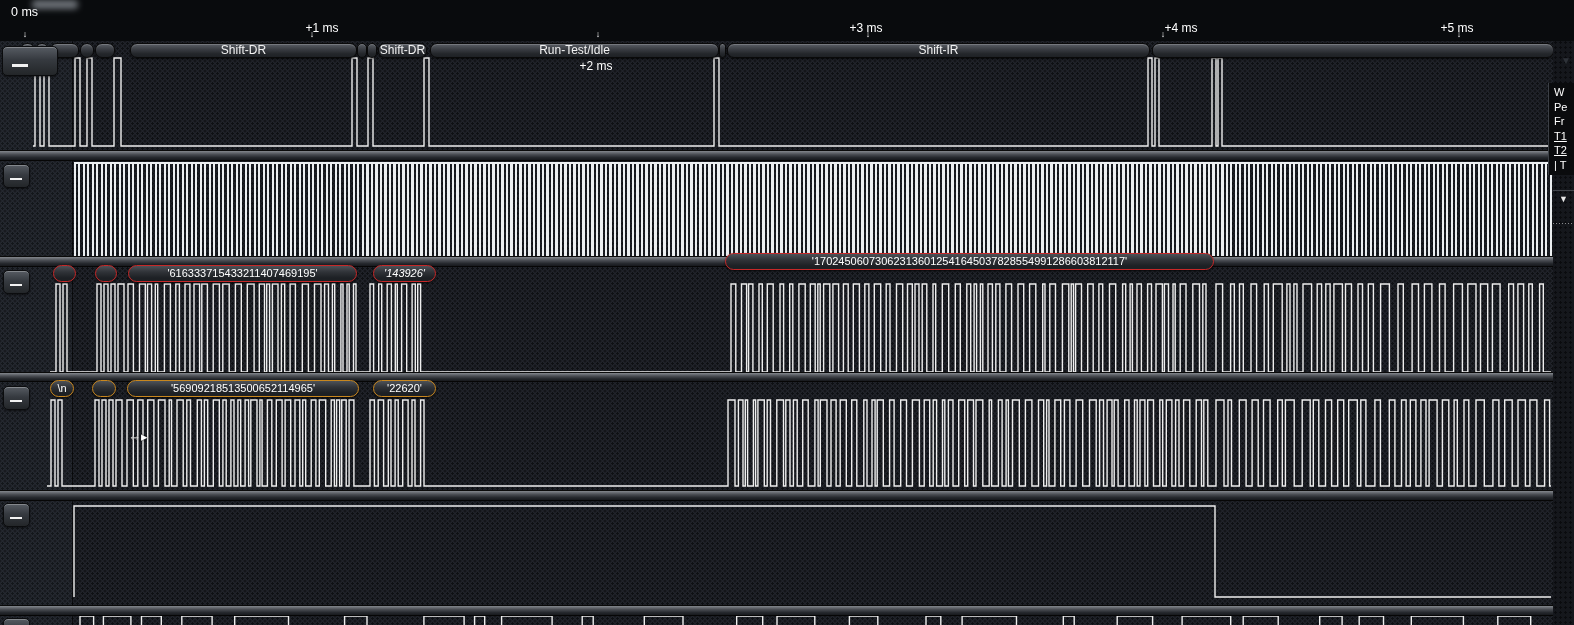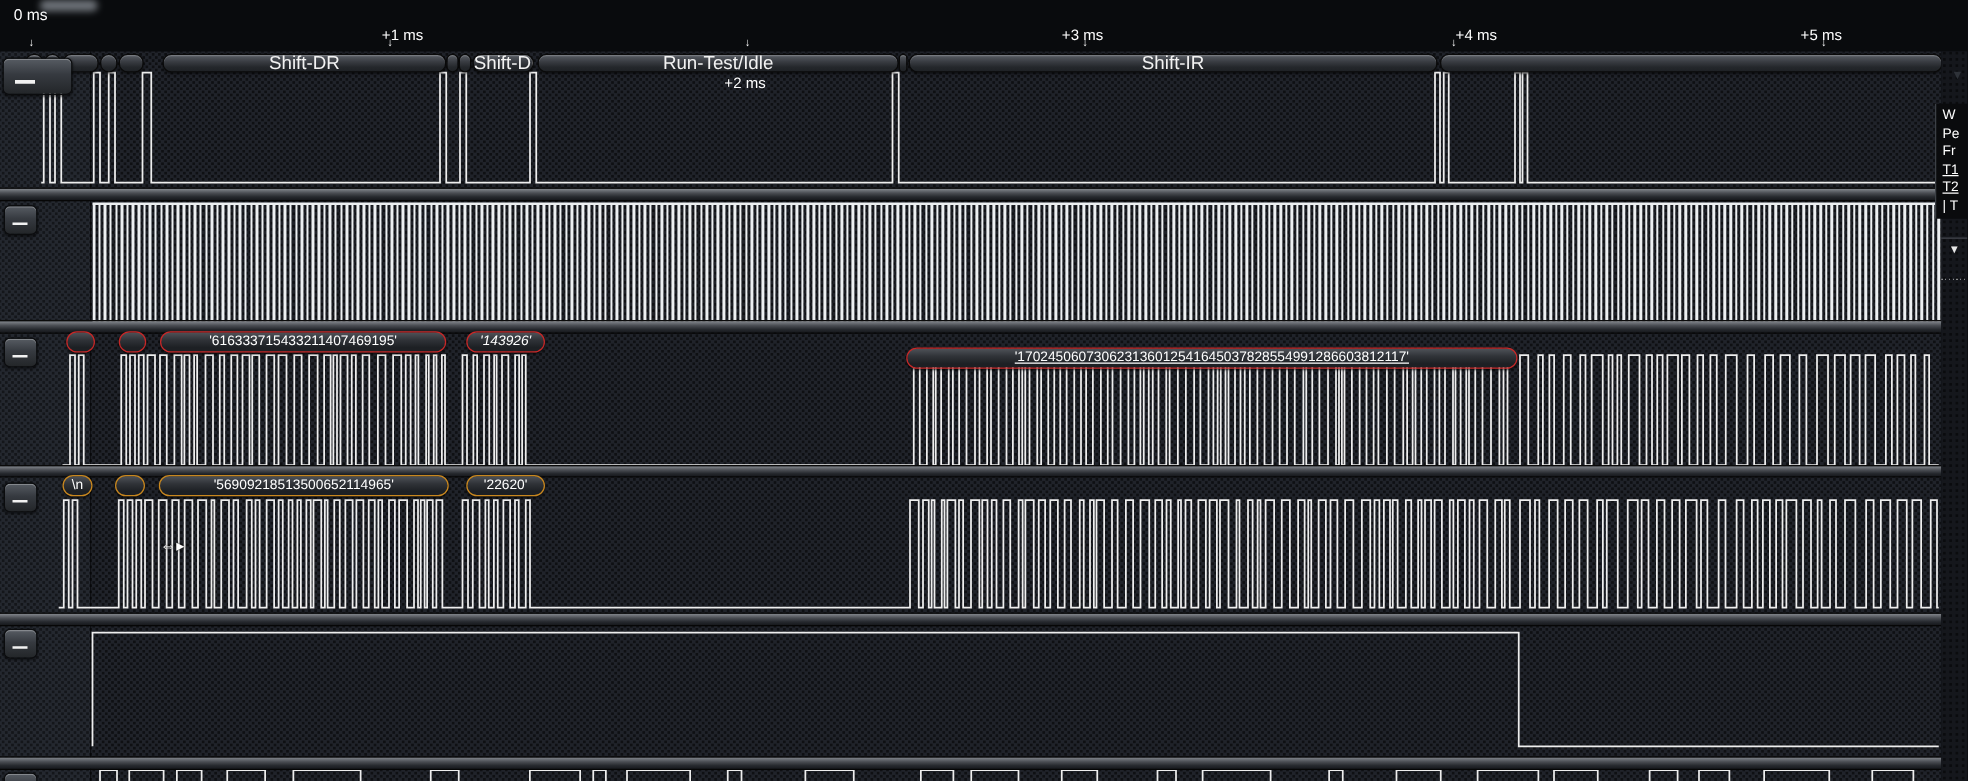--- a/index.html
+++ b/index.html
@@ -20,21 +20,21 @@
             border-radius:4px;filter:blur(3px);}
   #canvas-area{left:0;top:41px;width:1553px;height:584px;z-index:0;}
   #left-strip{left:0;top:41px;width:72px;height:584px;background:rgba(125,135,150,.05);z-index:1;}
   #col-divider{left:72px;top:41px;width:1px;height:584px;background:rgba(0,0,0,.55);z-index:1;}
   #wave-svg{left:0;top:0;z-index:2;pointer-events:none;}
   #clock-band{z-index:2;border-top:2px solid #eceff1;border-bottom:1px solid rgba(236,239,241,.75);
         background:repeating-linear-gradient(90deg,#eceff1 0px,#eceff1 2px,rgba(16,18,22,.15) 2px,rgba(16,18,22,.15) 4.5px);}
   .sep{left:0;width:1553px;z-index:3;
        background:linear-gradient(#83878d,#4a4d53 38%,#26292e 72%,#17191d);
        border-top:1px solid #0a0a0a;border-bottom:1px solid #060606;}
-  .pill{z-index:4;height:13px;border-radius:7px;color:#f2f2f2;font-size:15px;line-height:13px;
+  .pill{z-index:4;height:13px;border-radius:7px;color:#f2f2f2;font-size:12px;line-height:13px;
         text-align:center;top:43px;border:1px solid #0a0a0a;white-space:nowrap;overflow:hidden;
         background:linear-gradient(#5a5e65,#3a3d43 40%,#24272b 75%,#1e2125);
         box-shadow:0 1px 2px rgba(0,0,0,.6), inset 0 1px 0 rgba(255,255,255,.18);}
   .dpill{z-index:4;height:15px;border-radius:9px;color:#fff;font-size:11px;line-height:15px;
         text-align:center;white-space:nowrap;overflow:hidden;
         background:linear-gradient(#4e5258,#303338 40%,#1d2024 80%);
         box-shadow:0 1px 2px rgba(0,0,0,.7);}
   .chbtn{z-index:5;border-radius:5px;cursor:pointer;
         background:linear-gradient(#575c63,#363a40 45%,#232629);
         border:1px solid #0b0c0e;box-shadow:inset 0 1px 0 rgba(255,255,255,.28),0 1px 2px rgba(0,0,0,.5);}
@@ -113,21 +113,21 @@
     <div class="pill abs" style="left: 367px; top: 43px; width: 8px;"></div>
     <div class="pill abs" style="left: 378px; top: 43px; width: 47px;">Shift-DR</div>
     <div class="pill abs" style="left: 430px; top: 43px; width: 287px;">Run-Test/Idle</div>
     <div class="pill abs" style="left: 719px; top: 43px; width: 5px;"></div>
     <div class="pill abs" style="left: 727px; top: 43px; width: 421px;">Shift-IR</div>
     <div class="pill abs" style="left: 1152px; top: 43px; width: 400px;"></div>
     <div class="dpill abs" style="left: 53px; top: 265px; width: 21px; border: 1.5px solid rgb(198, 40, 40);"></div>
     <div class="dpill abs" style="left: 95px; top: 265px; width: 20px; border: 1.5px solid rgb(198, 40, 40);"></div>
     <div class="dpill abs" style="left: 128px; top: 265px; width: 227px; border: 1.5px solid rgb(198, 40, 40);">'616333715433211407469195'</div>
     <div class="dpill abs" style="left: 373px; top: 265px; width: 61px; border: 1.5px solid rgb(198, 40, 40); font-style: italic;">'143926'</div>
-    <div class="dpill abs" style="left: 725px; top: 278px; width: 487px; border: 1.5px solid rgb(198, 40, 40); text-decoration: underline;">'170245060730623136012541645037828554991286603812117'</div>
+    <div class="dpill abs" style="left: 725px; top: 253px; width: 487px; border: 1.5px solid rgb(198, 40, 40);">'170245060730623136012541645037828554991286603812117'</div>
     <div class="dpill abs" style="left: 50px; top: 380px; width: 22px; border: 1.5px solid rgb(200, 135, 31);">\n</div>
     <div class="dpill abs" style="left: 92px; top: 380px; width: 22px; border: 1.5px solid rgb(200, 135, 31);"></div>
     <div class="dpill abs" style="left: 127px; top: 380px; width: 230px; border: 1.5px solid rgb(200, 135, 31);">'56909218513500652114965'</div>
     <div class="dpill abs" style="left: 373px; top: 380px; width: 61px; border: 1.5px solid rgb(200, 135, 31);">'22620'</div>
     <div class="chbtn wide abs" style="left: 2px; top: 46px; width: 54px; height: 28px;">
       <div class="minus"></div>
     </div>
     <div class="chbtn abs" style="left: 3px; top: 164px; width: 25px; height: 22px;">
       <div class="minus"></div>
     </div>

